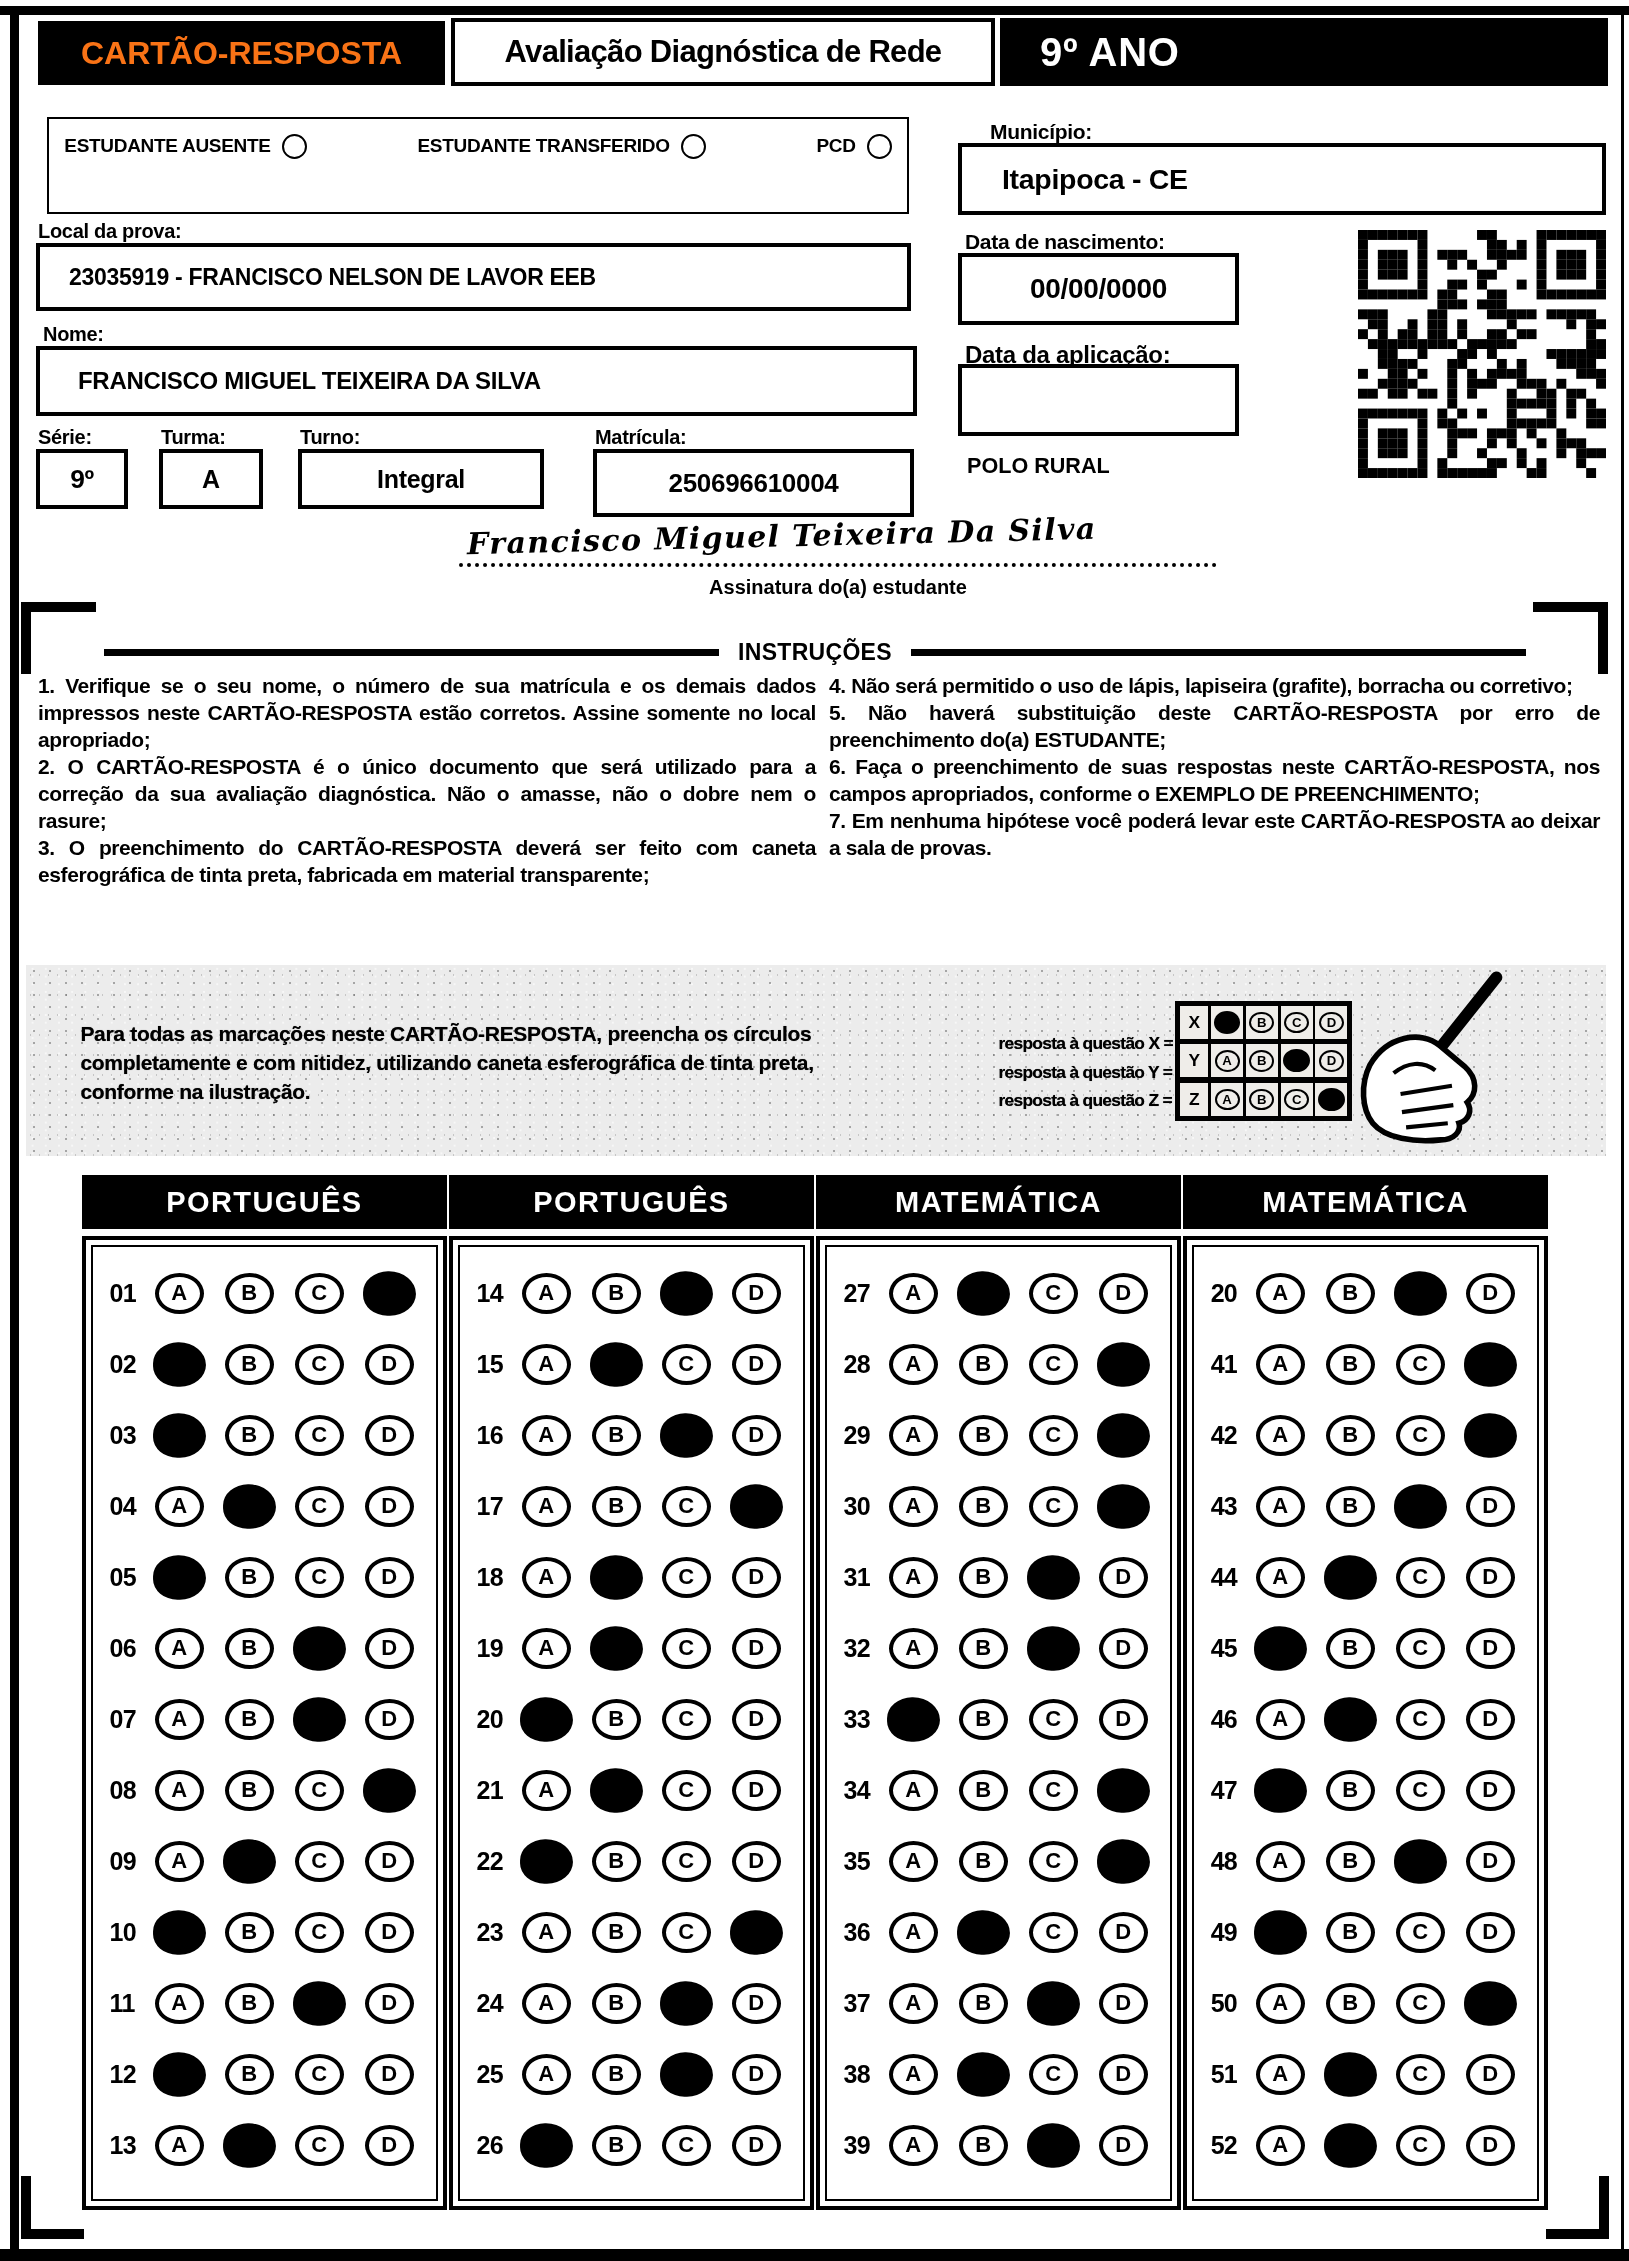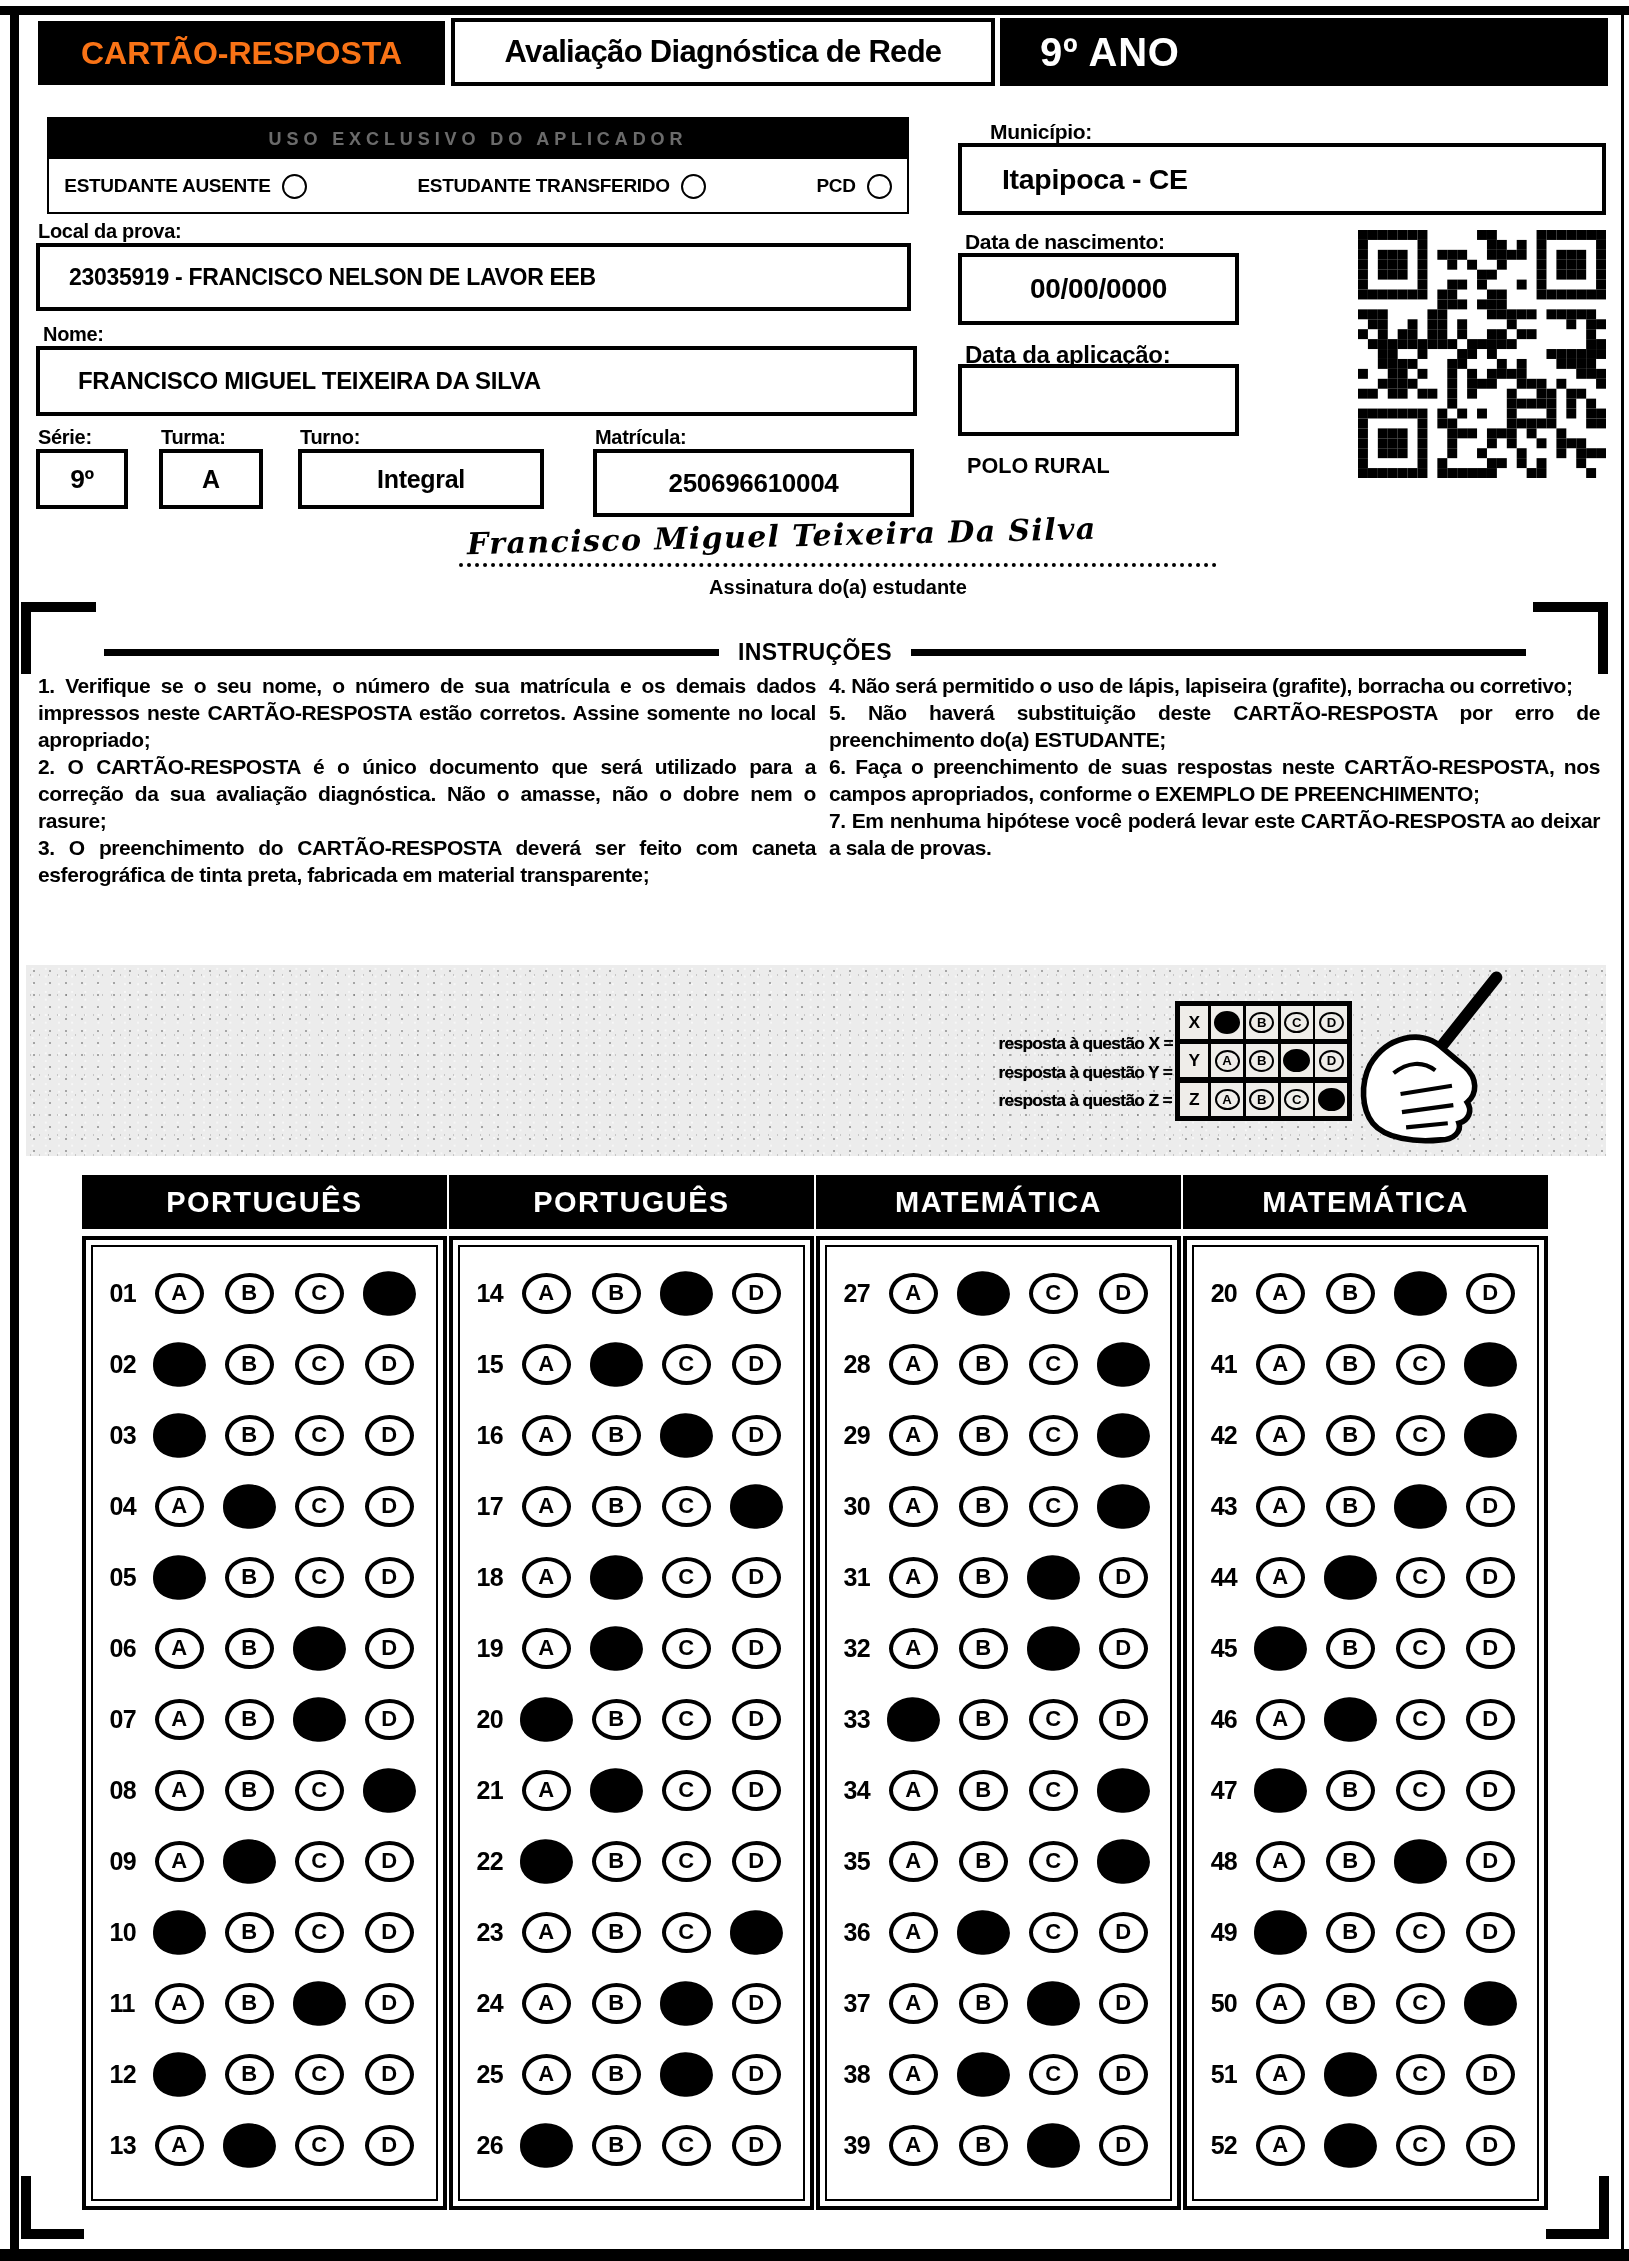--- a/index.html
+++ b/index.html
@@ -110,21 +110,20 @@
 <div class="top-rule"></div>
 <div class="left-rule"></div>
 <div class="right-rule"></div>
 <div class="bottom-bar"></div>
 
 <div class="hdr-card">CARTÃO-RESPOSTA</div>
 <div class="hdr-exam">Avaliação Diagnóstica de Rede</div>
 <div class="hdr-grade">9º ANO</div>
 
 <div class="aplicador">
-  <div class="aplicador-bar">USO EXCLUSIVO DO APLICADOR</div>
   <div class="aplicador-row">
     <div class="apl-item">
       <span>ESTUDANTE AUSENTE</span>
       <span class="apl-circle"></span>
     </div>
     <div class="apl-item">
       <span>ESTUDANTE TRANSFERIDO</span>
       <span class="apl-circle"></span>
     </div>
     <div class="apl-item">
@@ -494,20 +493,21 @@
     <p class="instr-p">3. O preenchimento do CARTÃO-RESPOSTA deverá ser feito com caneta esferográfica de tinta preta, fabricada em material transparente;</p>
   </div>
 <div id="instr-right" class="instr-col right">
     <p class="instr-p">4. Não será permitido o uso de lápis, lapiseira (grafite), borracha ou corretivo;</p>
     <p class="instr-p">5. Não haverá substituição deste CARTÃO-RESPOSTA por erro de preenchimento do(a) ESTUDANTE;</p>
     <p class="instr-p">6. Faça o preenchimento de suas respostas neste CARTÃO-RESPOSTA, nos campos apropriados, conforme o EXEMPLO DE PREENCHIMENTO;</p>
     <p class="instr-p">7. Em nenhuma hipótese você poderá levar este CARTÃO-RESPOSTA ao deixar a sala de provas.</p>
   </div>
 
 <div class="example-box">
+  <div class="ex-text">Para todas as marcações neste CARTÃO-RESPOSTA, preencha os círculos completamente e com nitidez, utilizando caneta esferográfica de tinta preta, conforme na ilustração.</div>
   <div id="ex-legend" class="ex-legend">
       <div class="ex-legend-line">resposta à questão X = A</div>
       <div class="ex-legend-line">resposta à questão Y = C</div>
       <div class="ex-legend-line">resposta à questão Z = D</div>
     </div>
   <div id="ex-grid" class="ex-grid">
       <div class="ex-row">
         <div class="ex-cell ex-label">X</div>
         <div class="ex-cell">
           <div class="ex-bubble filled">A</div>

